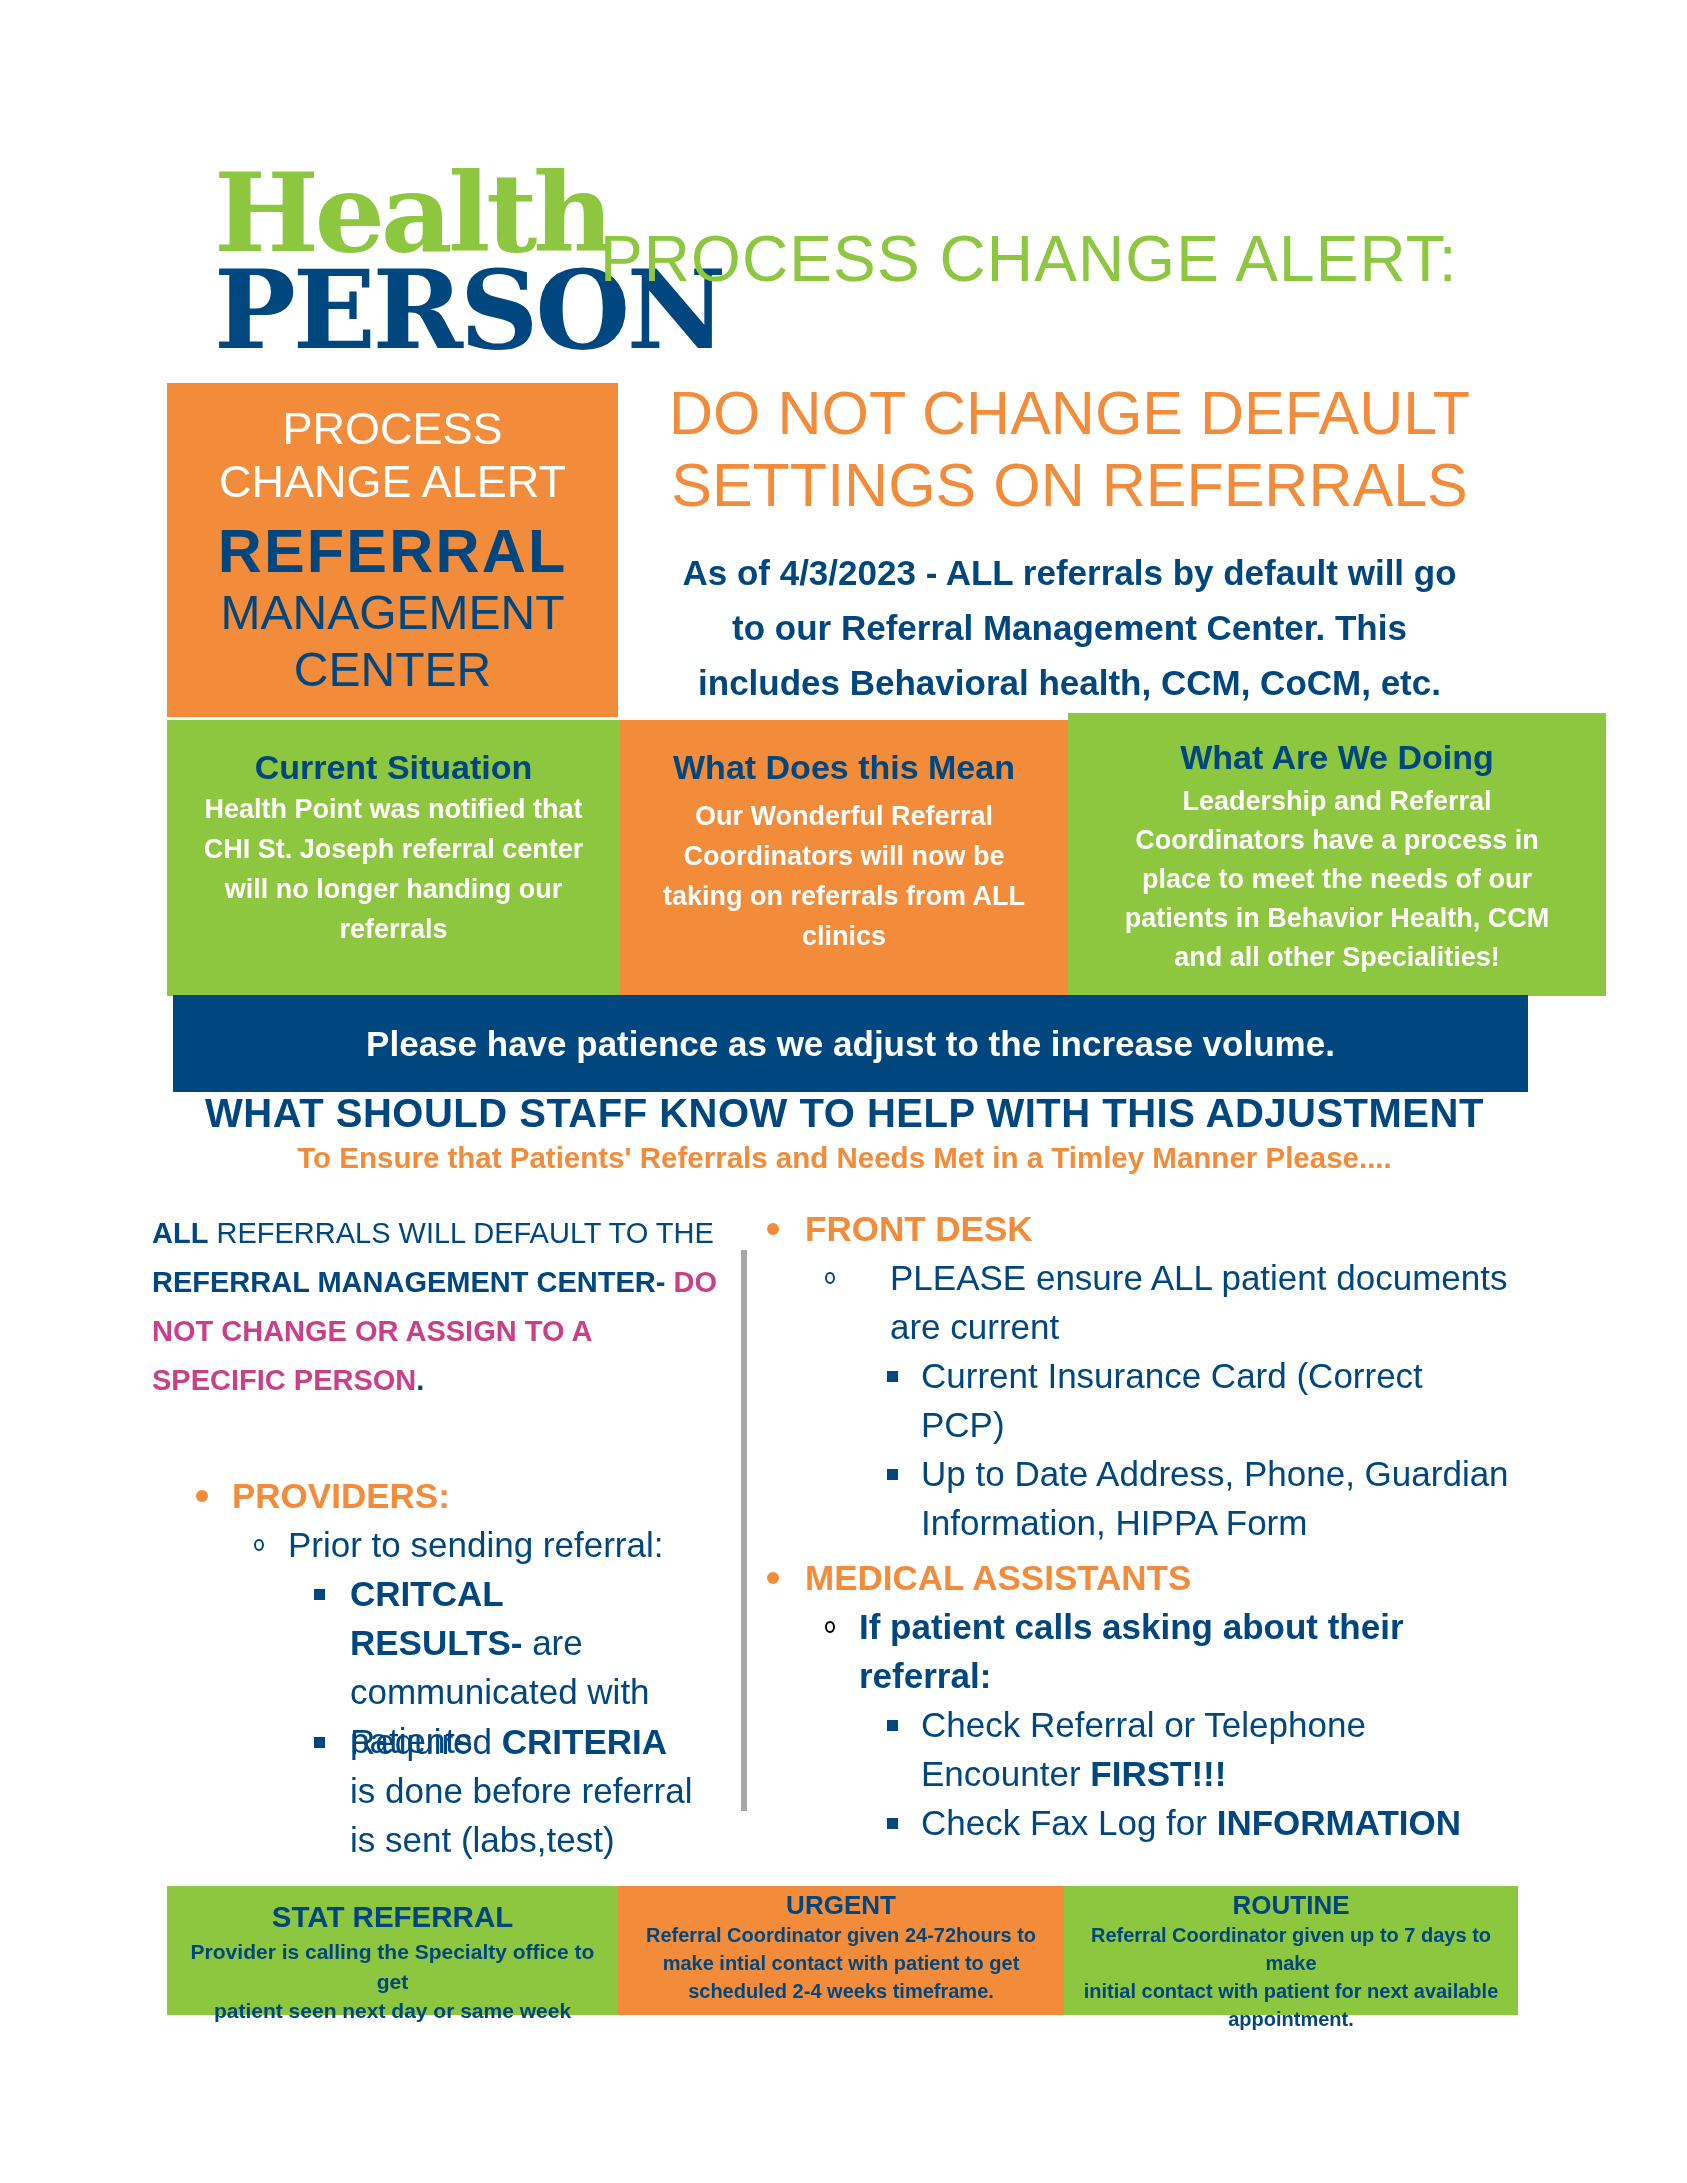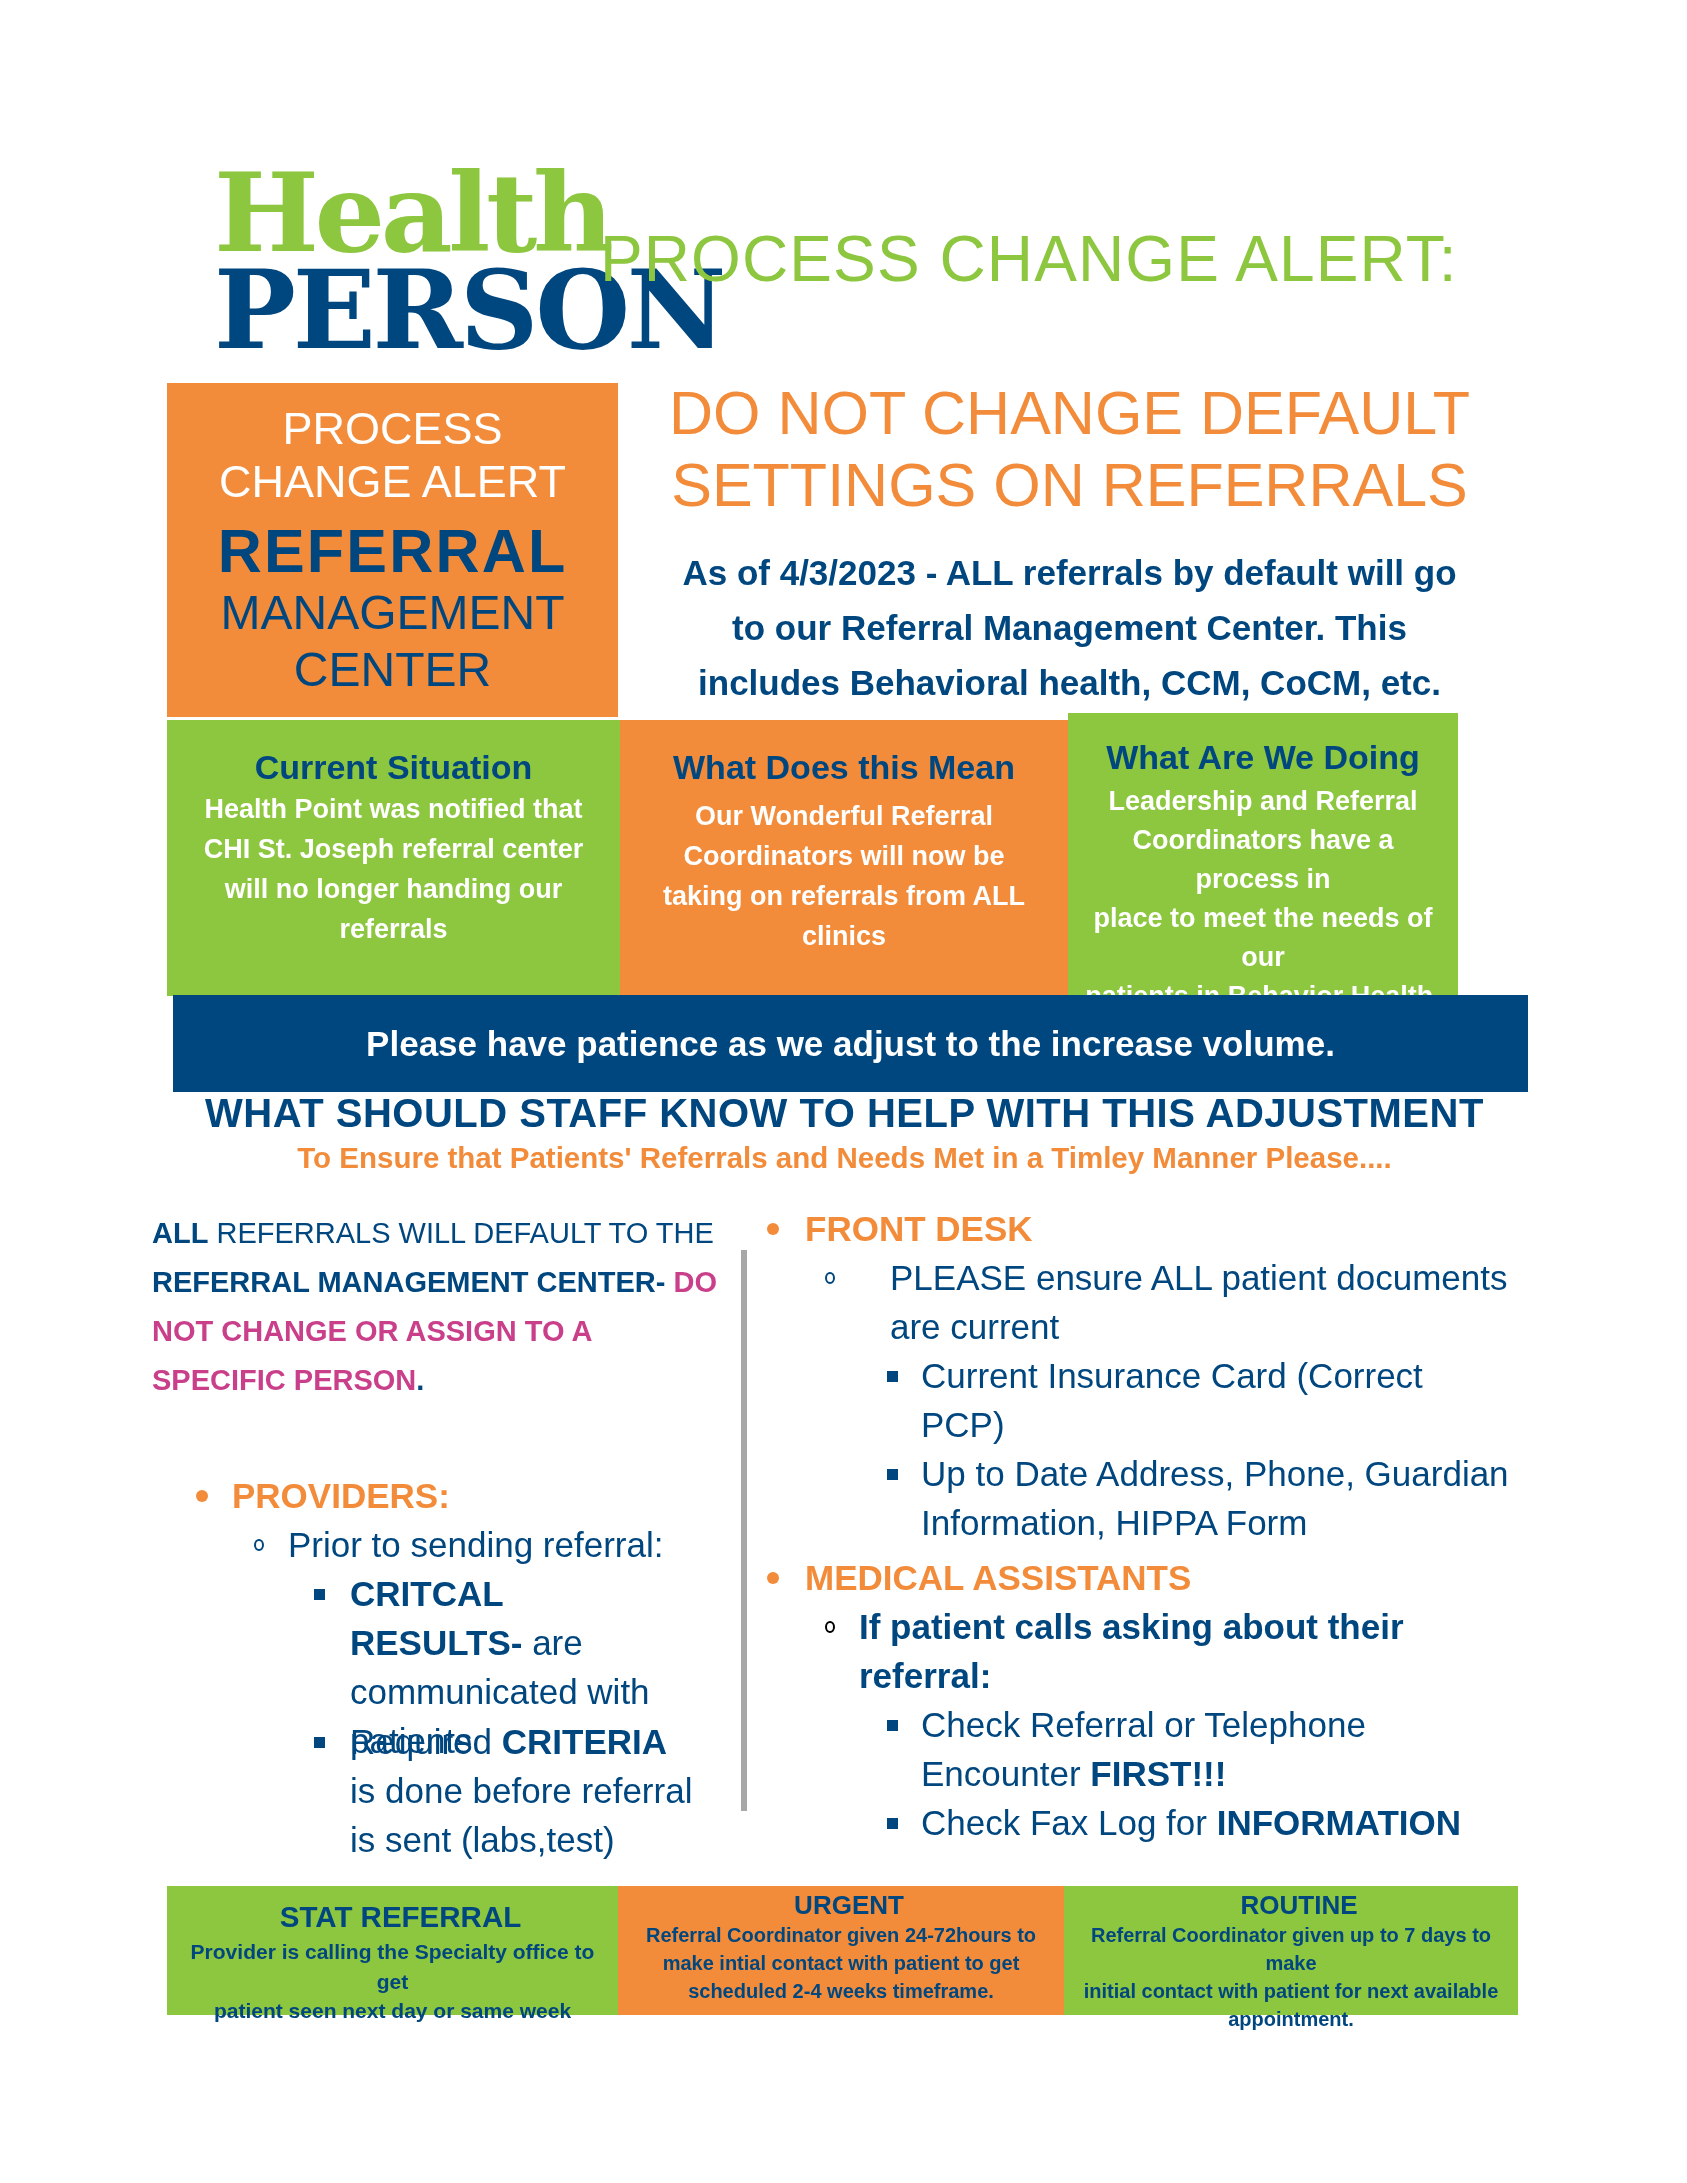--- a/index.html
+++ b/index.html
@@ -35,21 +35,21 @@
   .alert-box .l4 { position: absolute; left: 0; width: 100%; top: 202px; font-size: 48px; line-height: 55px; }
   .alert-box .l5 { position: absolute; left: 0; width: 100%; top: 259px; font-size: 48px; line-height: 55px; }
 
   .headline { left: 622px; top: 377px; width: 895px; font-size: 61px; line-height: 72px; }
   .subpara { left: 622px; top: 545px; width: 895px; font-size: 35px; font-weight: bold; line-height: 55px; }
 
   
   .col { top: 720px; height: 276px; }
   .col1 { left: 167px; width: 453px; top: 720px; }
   .col2 { left: 620px; width: 448px; top: 720px; }
-  .col3 { left: 1068px; width: 390px; top: 713px; height: 283px; }
+  .col3 { left: 1068px; width: 538px; top: 713px; height: 283px; }
   .col-title { position: absolute; left: 0; width: 100%; font-size: 34px; font-weight: bold; line-height: 44px; }
   .col-body { position: absolute; left: 16.4px; right: 16.4px; font-size: 27px; font-weight: bold; line-height: 40px; }
 
   .banner { left: 167px; top: 995px; width: 1355px; height: 97px; }
   .banner span { position: absolute; left: 0; width: 100%; top: 27px; font-size: 35px; font-weight: bold; line-height: 44px; }
 
   .staff-title { left: 167px; top: 1086px; width: 1355px; font-size: 40px; font-weight: bold; line-height: 55px; letter-spacing: 0.5px; }
   .staff-sub { left: 167px; top: 1136px; width: 1355px; font-size: 29.5px; font-weight: bold; line-height: 44px; }
 
   
@@ -63,21 +63,21 @@
   .ring { display: inline-block; width: 9.8px; height: 12px; border-radius: 50%; border: 2.2px solid #00467F; box-sizing: border-box; vertical-align: middle; }
   .ring.black { border-color: #000000; }
   .sq { display: inline-block; width: 11px; height: 11px; background: #00467F; vertical-align: middle; }
 
   .item { position: absolute; }
   .item .mk { position: absolute; }
   .item .tx { position: absolute; }
 
   
   .bottom { top: 1886px; height: 129px; }
-  .bt-title { position: absolute; left: 0; width: 100%; font-size: 29.5px; font-weight: bold; line-height: 35px; margin-left: 8px; }
+  .bt-title { position: absolute; left: 0; width: 100%; font-size: 29.5px; font-weight: bold; line-height: 35px; }
   .bt-body { position: absolute; left: 11px; right: 11px; font-size: 20px; font-weight: bold; line-height: 28px; }
 </style>
 </head>
 <body>
 
 <div class="abs logo-health c-green">Health</div>
 <div class="abs logo-point c-blue">PERSON</div>
 
 <div class="abs main-title c-green">PROCESS CHANGE ALERT:</div>
 

